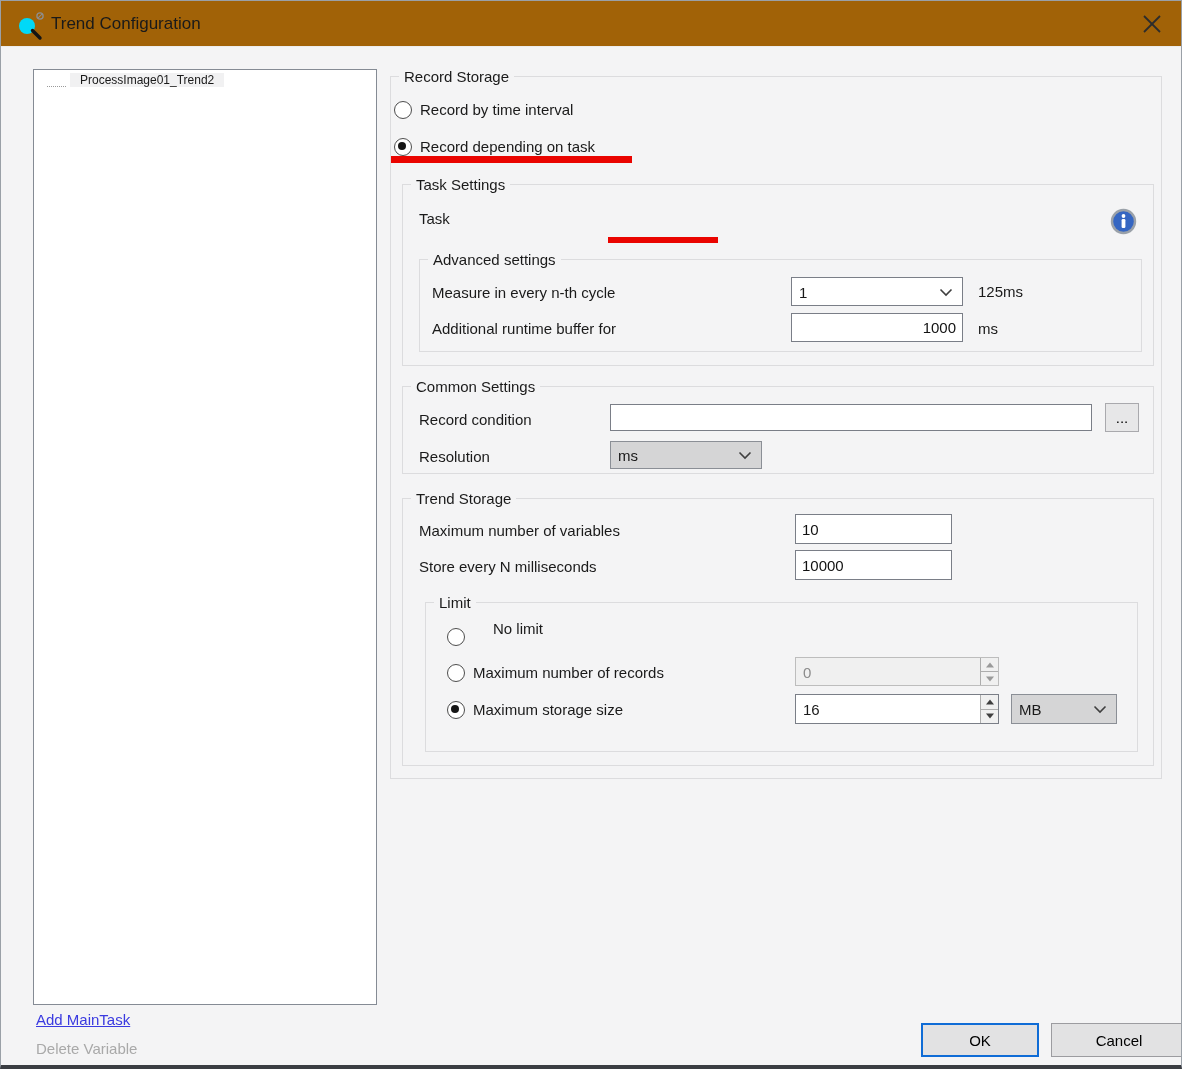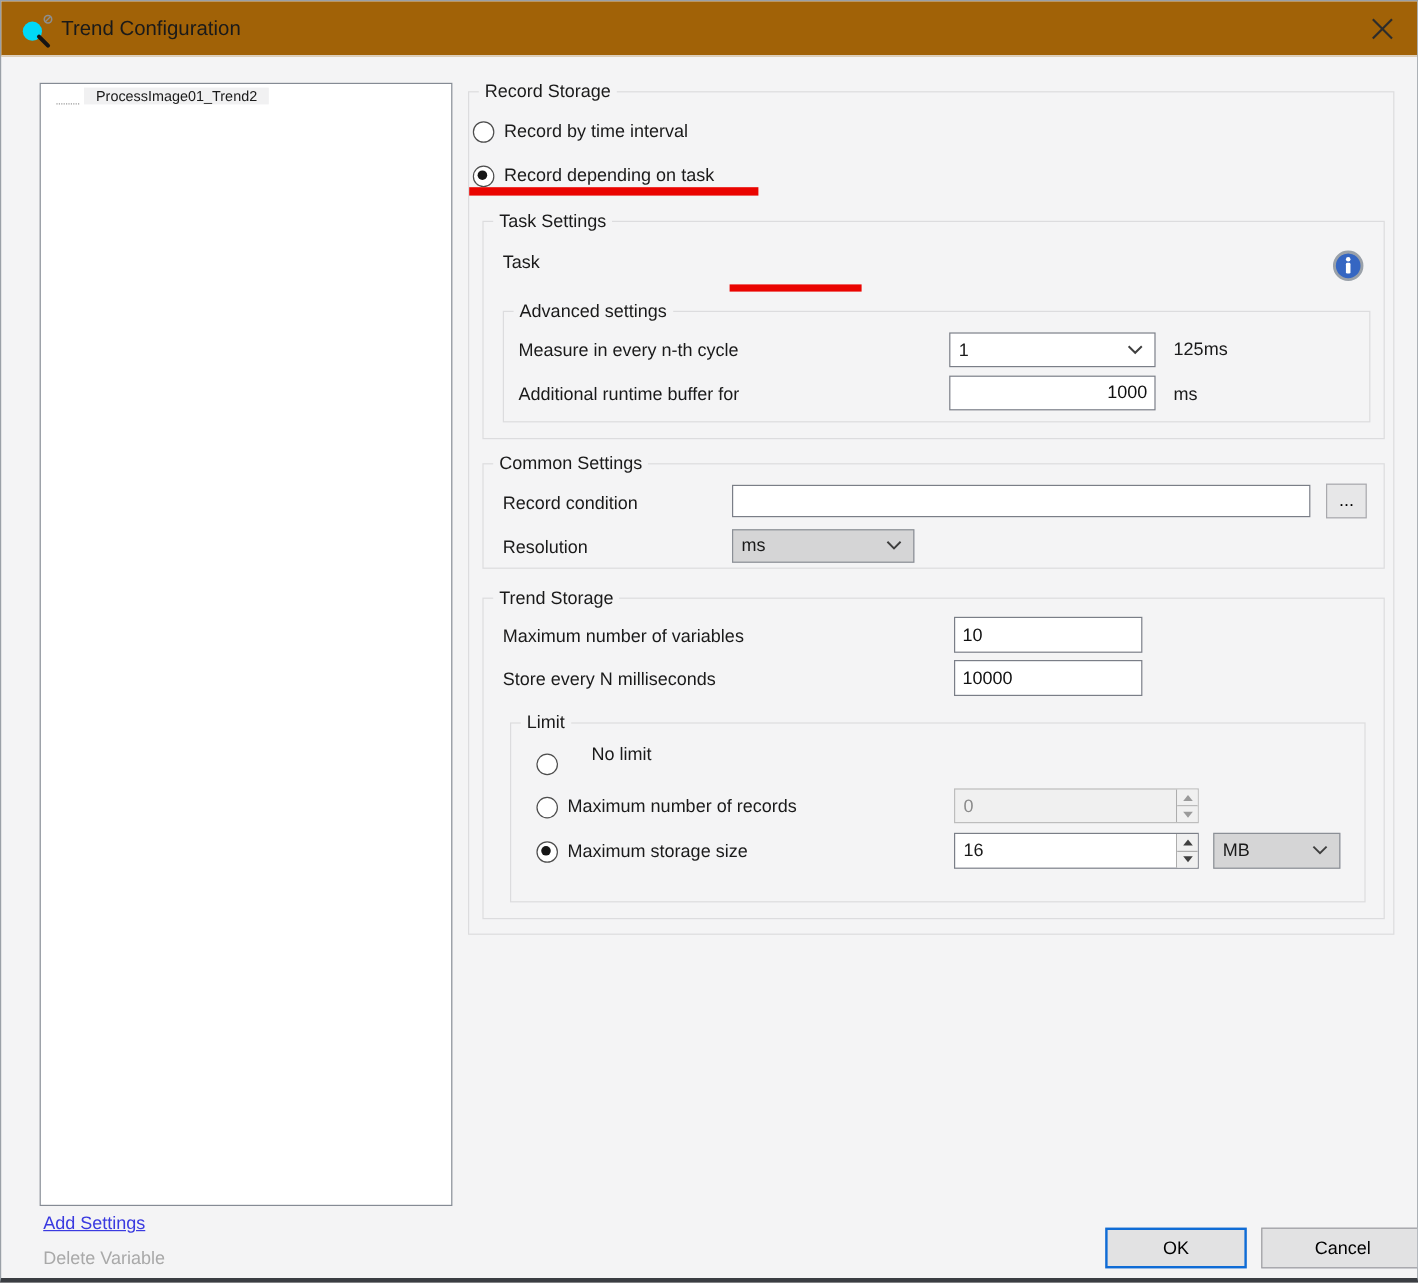--- a/index.html
+++ b/index.html
@@ -196,19 +196,19 @@
         <span class="val">MB</span>
         <span class="chev">
           <svg width="14" height="9" viewBox="0 0 14 9">
               <polyline points="1.5,1.5 7,7 12.5,1.5" fill="none" stroke="#3f3f3f" stroke-width="1.6"></polyline>
             </svg>
         </span>
       </div>
     </div>
   </div>
 
-  <span class="link" style="left:35px; top:1010px;">Add Settings</span>
+  <span class="link" style="left:35px; top:1010px;">Add MainTask</span>
   <span class="muted" style="left:35px; top:1039px;">Delete Variable</span>
 
   <button class="btn primary" style="left:920px; top:1022px; width:118px; height:34px;">OK</button>
   <button class="btn" style="left:1050px; top:1022px; width:136px; height:34px;">Cancel</button>
 
 </div>
 
 </body></html>

